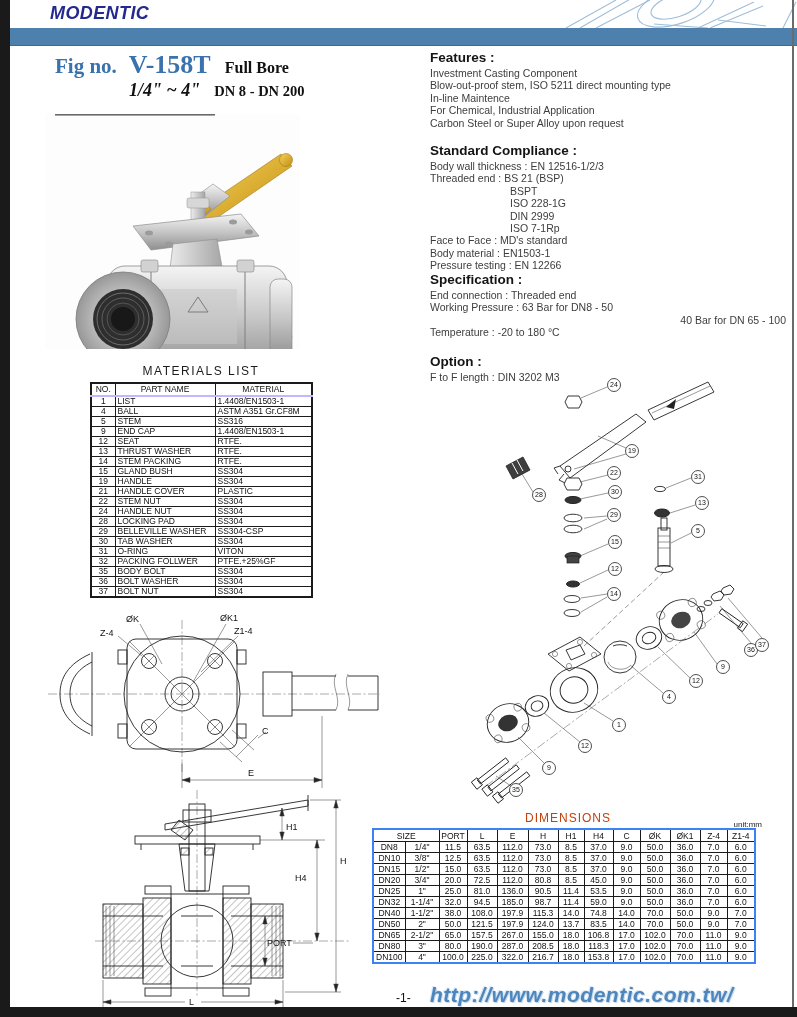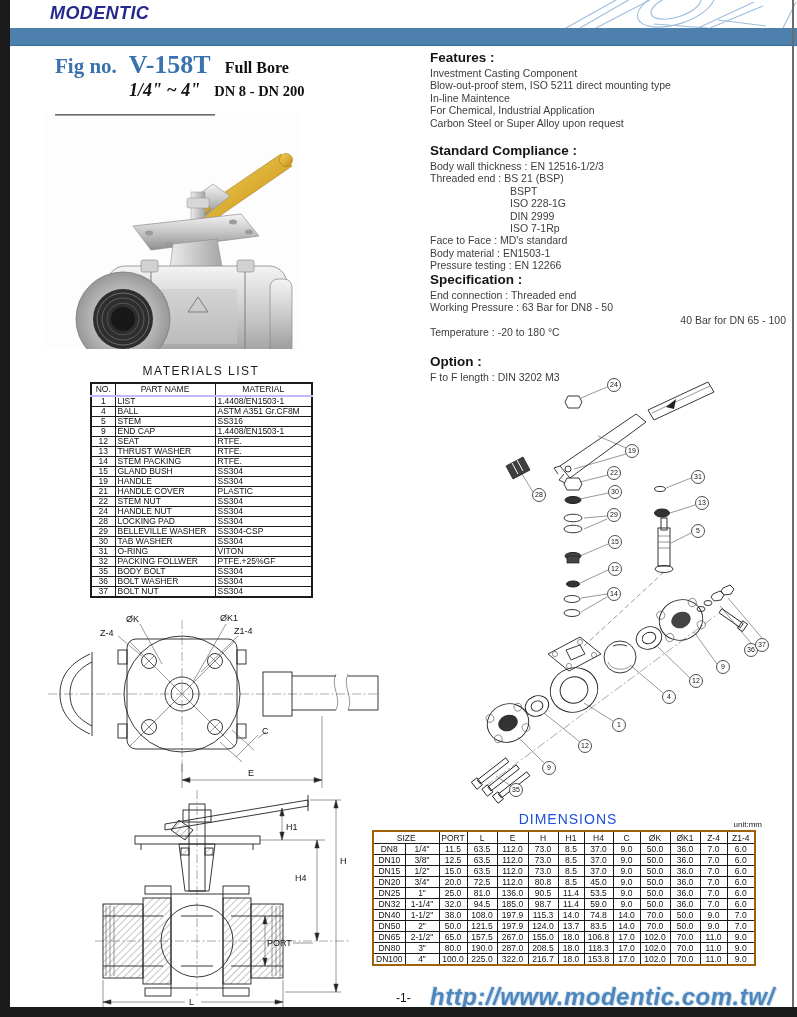--- a/index.html
+++ b/index.html
@@ -35,30 +35,30 @@
   table{border-collapse:collapse;table-layout:fixed;background:#fff;}
   .mat-table{width:221px;border:2px solid #1a1a1a;}
   .mat-table th,.mat-table td{border:1px solid #1a1a1a;font-size:8.5px;height:9px;line-height:9px;
       padding:0 2px;overflow:hidden;white-space:nowrap;font-weight:normal;color:#111;}
   .mat-table th{text-align:center;height:11px;border-bottom:2px solid #c4b5fd;}
   .mat-table td:first-child{text-align:center;padding:0;}
   .mat-table td{text-align:left;}
 
   
   .dims{position:absolute;left:372px;top:811px;width:392px;}
-  .dim-title{text-align:center;font-size:14px;letter-spacing:1px;color:#1d4ed8;}
+  .dim-title{text-align:center;font-size:12px;letter-spacing:1px;color:#c2410c;}
   .dim-unit{position:absolute;right:2px;top:9px;font-size:8px;color:#222;}
-  .dim-table{width:359px;border:2px solid #a16207;margin-top:3px;}
+  .dim-table{width:359px;border:2px solid #3b82f6;margin-top:3px;}
   .dim-table th,.dim-table td{border:1px solid #1a1a1a;font-size:8.5px;height:10px;line-height:10px;
       padding:0;text-align:center;overflow:hidden;white-space:nowrap;font-weight:normal;color:#111;}
   .dim-table th{height:11px;}
 
   
   .page-num{position:absolute;left:396px;top:991px;font-size:12px;color:#111;}
-  .site-url{position:absolute;left:430px;top:983px;font-size:24px;font-weight:bold;font-style:italic;
+  .site-url{position:absolute;left:430px;top:983px;font-size:21px;font-weight:bold;font-style:italic;
             color:#4e86bc;letter-spacing:.5px;text-decoration:none;
             text-shadow:1px 1px 0 #c9dcee,-1px -1px 0 #dce9f5;}
 
   
   .photo-svg{position:absolute;left:45px;top:114px;}
   .topview-svg{position:absolute;left:30px;top:610px;}
   .section-svg{position:absolute;left:95px;top:786px;}
   .exploded-svg{position:absolute;left:468px;top:366px;}
   .dline{stroke:#222;stroke-width:.9;fill:none;}
   .dthin{stroke:#444;stroke-width:.55;fill:none;}

